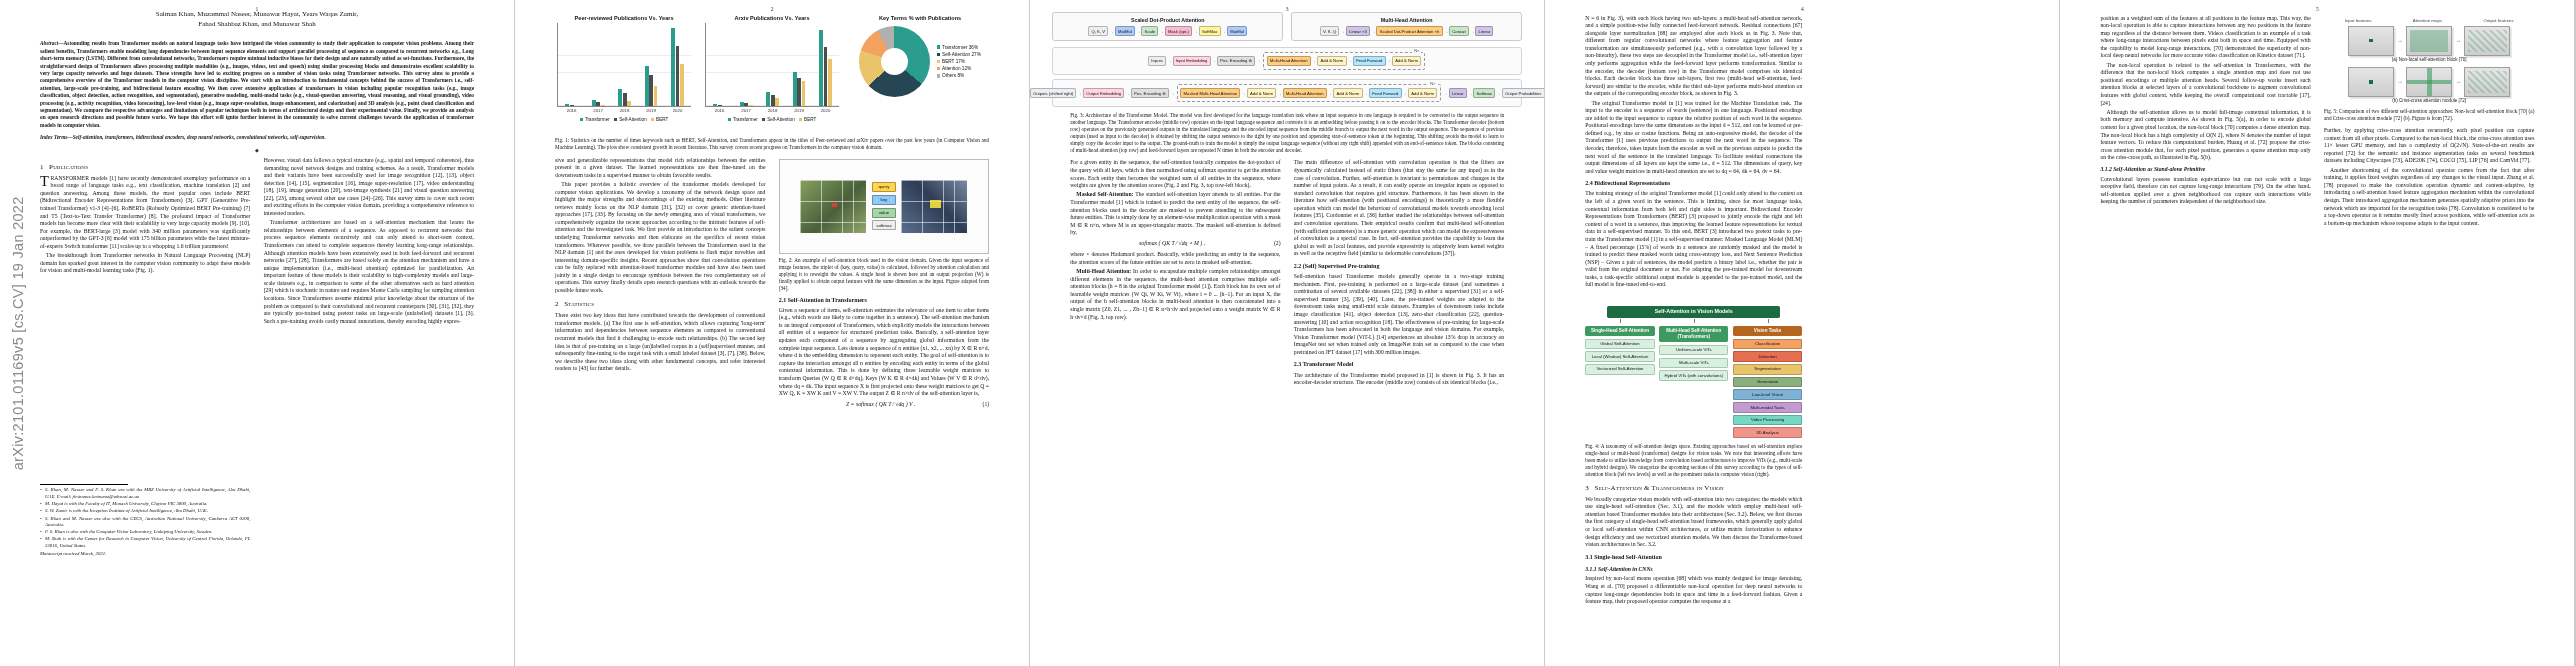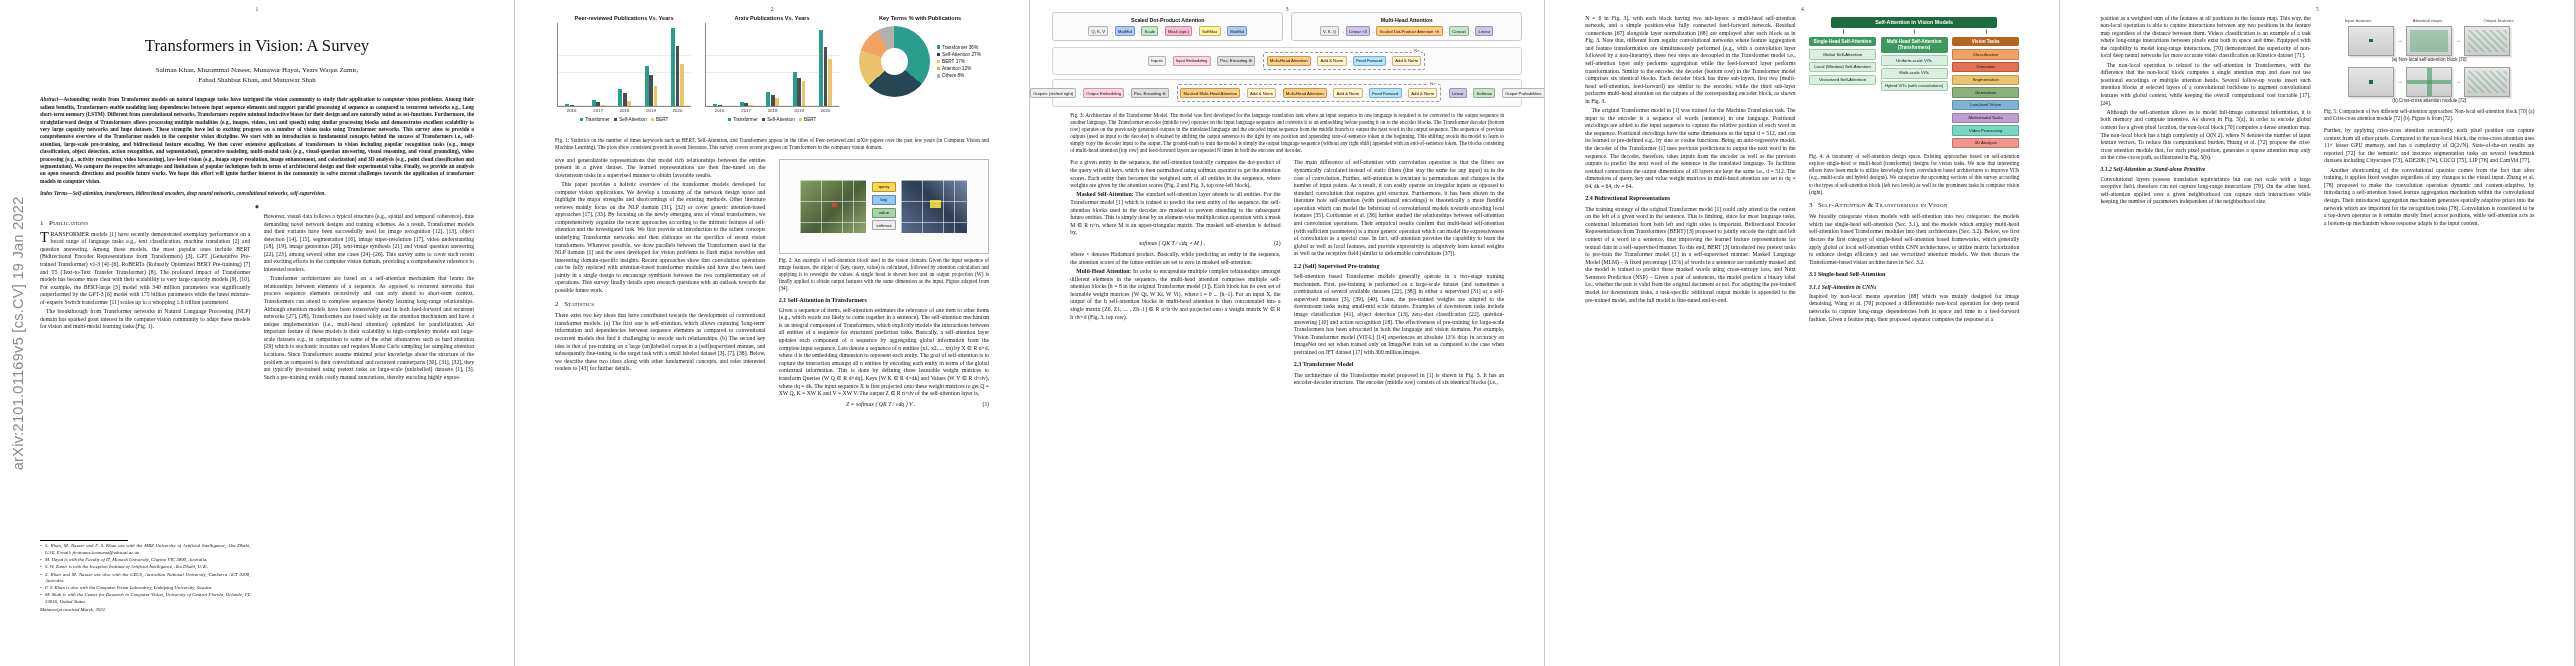--- a/index.html
+++ b/index.html
@@ -123,33 +123,32 @@
   .f5cross::before{content:"";position:absolute;left:0;right:0;top:11.7px;height:4.4px;background:rgba(61,153,96,.6);}
   .f5cross::after{content:"";position:absolute;top:0;bottom:0;left:20px;width:4.4px;background:rgba(61,153,96,.6);}
   .f5out::before{content:"";position:absolute;inset:2.8px;
       background:repeating-linear-gradient(45deg,rgba(61,153,96,.28) 0 2.2px,transparent 2.2px 5px);}
   .f5lab{text-align:center;font-size:4.6px;color:#222;margin:0.6px 0 3.9px;}
 
   
   .p1cols{height:400px;margin-top:4.4px;}
   .p2cols{height:470px;}
   .p3cols{height:412px;}
-  .p4cols{height:631px;margin-top:14.5px;}
+  .p4cols{height:631px;margin-top:14.5px;flex-direction:column;}
   .p5cols{height:631px;margin-top:14.5px;}
   .dropcap{float:left;font-size:14.5px;line-height:.82;padding:1.1px 1.7px 0 0;}
 </style>
 </head>
 <body>
 
 <div class="sheet">
 
   <div class="page">
     <div class="pagenum">1</div>
     <div class="watermark">arXiv:2101.01169v5  [cs.CV]  19 Jan 2022</div>
-    <h1 class="title">Transformers in Vision: A Survey</h1>
     <div class="authors">
       <div>Salman Khan, Muzammal Naseer, Munawar Hayat, Years Waqas Zamir,</div>
       <div>Fahad Shahbaz Khan, and Munawar Shah</div>
     </div>
     <div class="abstract">
       <span class="ablabel">Abstract—</span><span>Astounding results from Transformer models on natural language tasks have intrigued the vision community to study their application to computer vision problems. Among their salient benefits, Transformers enable modeling long dependencies between input sequence elements and support parallel processing of sequence as compared to recurrent networks e.g., Long short-term memory (LSTM). Different from convolutional networks, Transformers require minimal inductive biases for their design and are naturally suited as set-functions. Furthermore, the straightforward design of Transformers allows processing multiple modalities (e.g., images, videos, text and speech) using similar processing blocks and demonstrates excellent scalability to very large capacity networks and huge datasets. These strengths have led to exciting progress on a number of vision tasks using Transformer networks. This survey aims to provide a comprehensive overview of the Transformer models in the computer vision discipline. We start with an introduction to fundamental concepts behind the success of Transformers i.e., self-attention, large-scale pre-training, and bidirectional feature encoding. We then cover extensive applications of transformers in vision including popular recognition tasks (e.g., image classification, object detection, action recognition, and segmentation), generative modeling, multi-modal tasks (e.g., visual-question answering, visual reasoning, and visual grounding), video processing (e.g., activity recognition, video forecasting), low-level vision (e.g., image super-resolution, image enhancement, and colorization) and 3D analysis (e.g., point cloud classification and segmentation). We compare the respective advantages and limitations of popular techniques both in terms of architectural design and their experimental value. Finally, we provide an analysis on open research directions and possible future works. We hope this effort will ignite further interest in the community to solve current challenges towards the application of transformer models in computer vision.</span>
     </div>
     <div class="abstract idx">
       <span class="ablabel">Index Terms—</span><span class="idxterms">Self-attention, transformers, bidirectional encoders, deep neural networks, convolutional networks, self-supervision.</span>
     </div>

